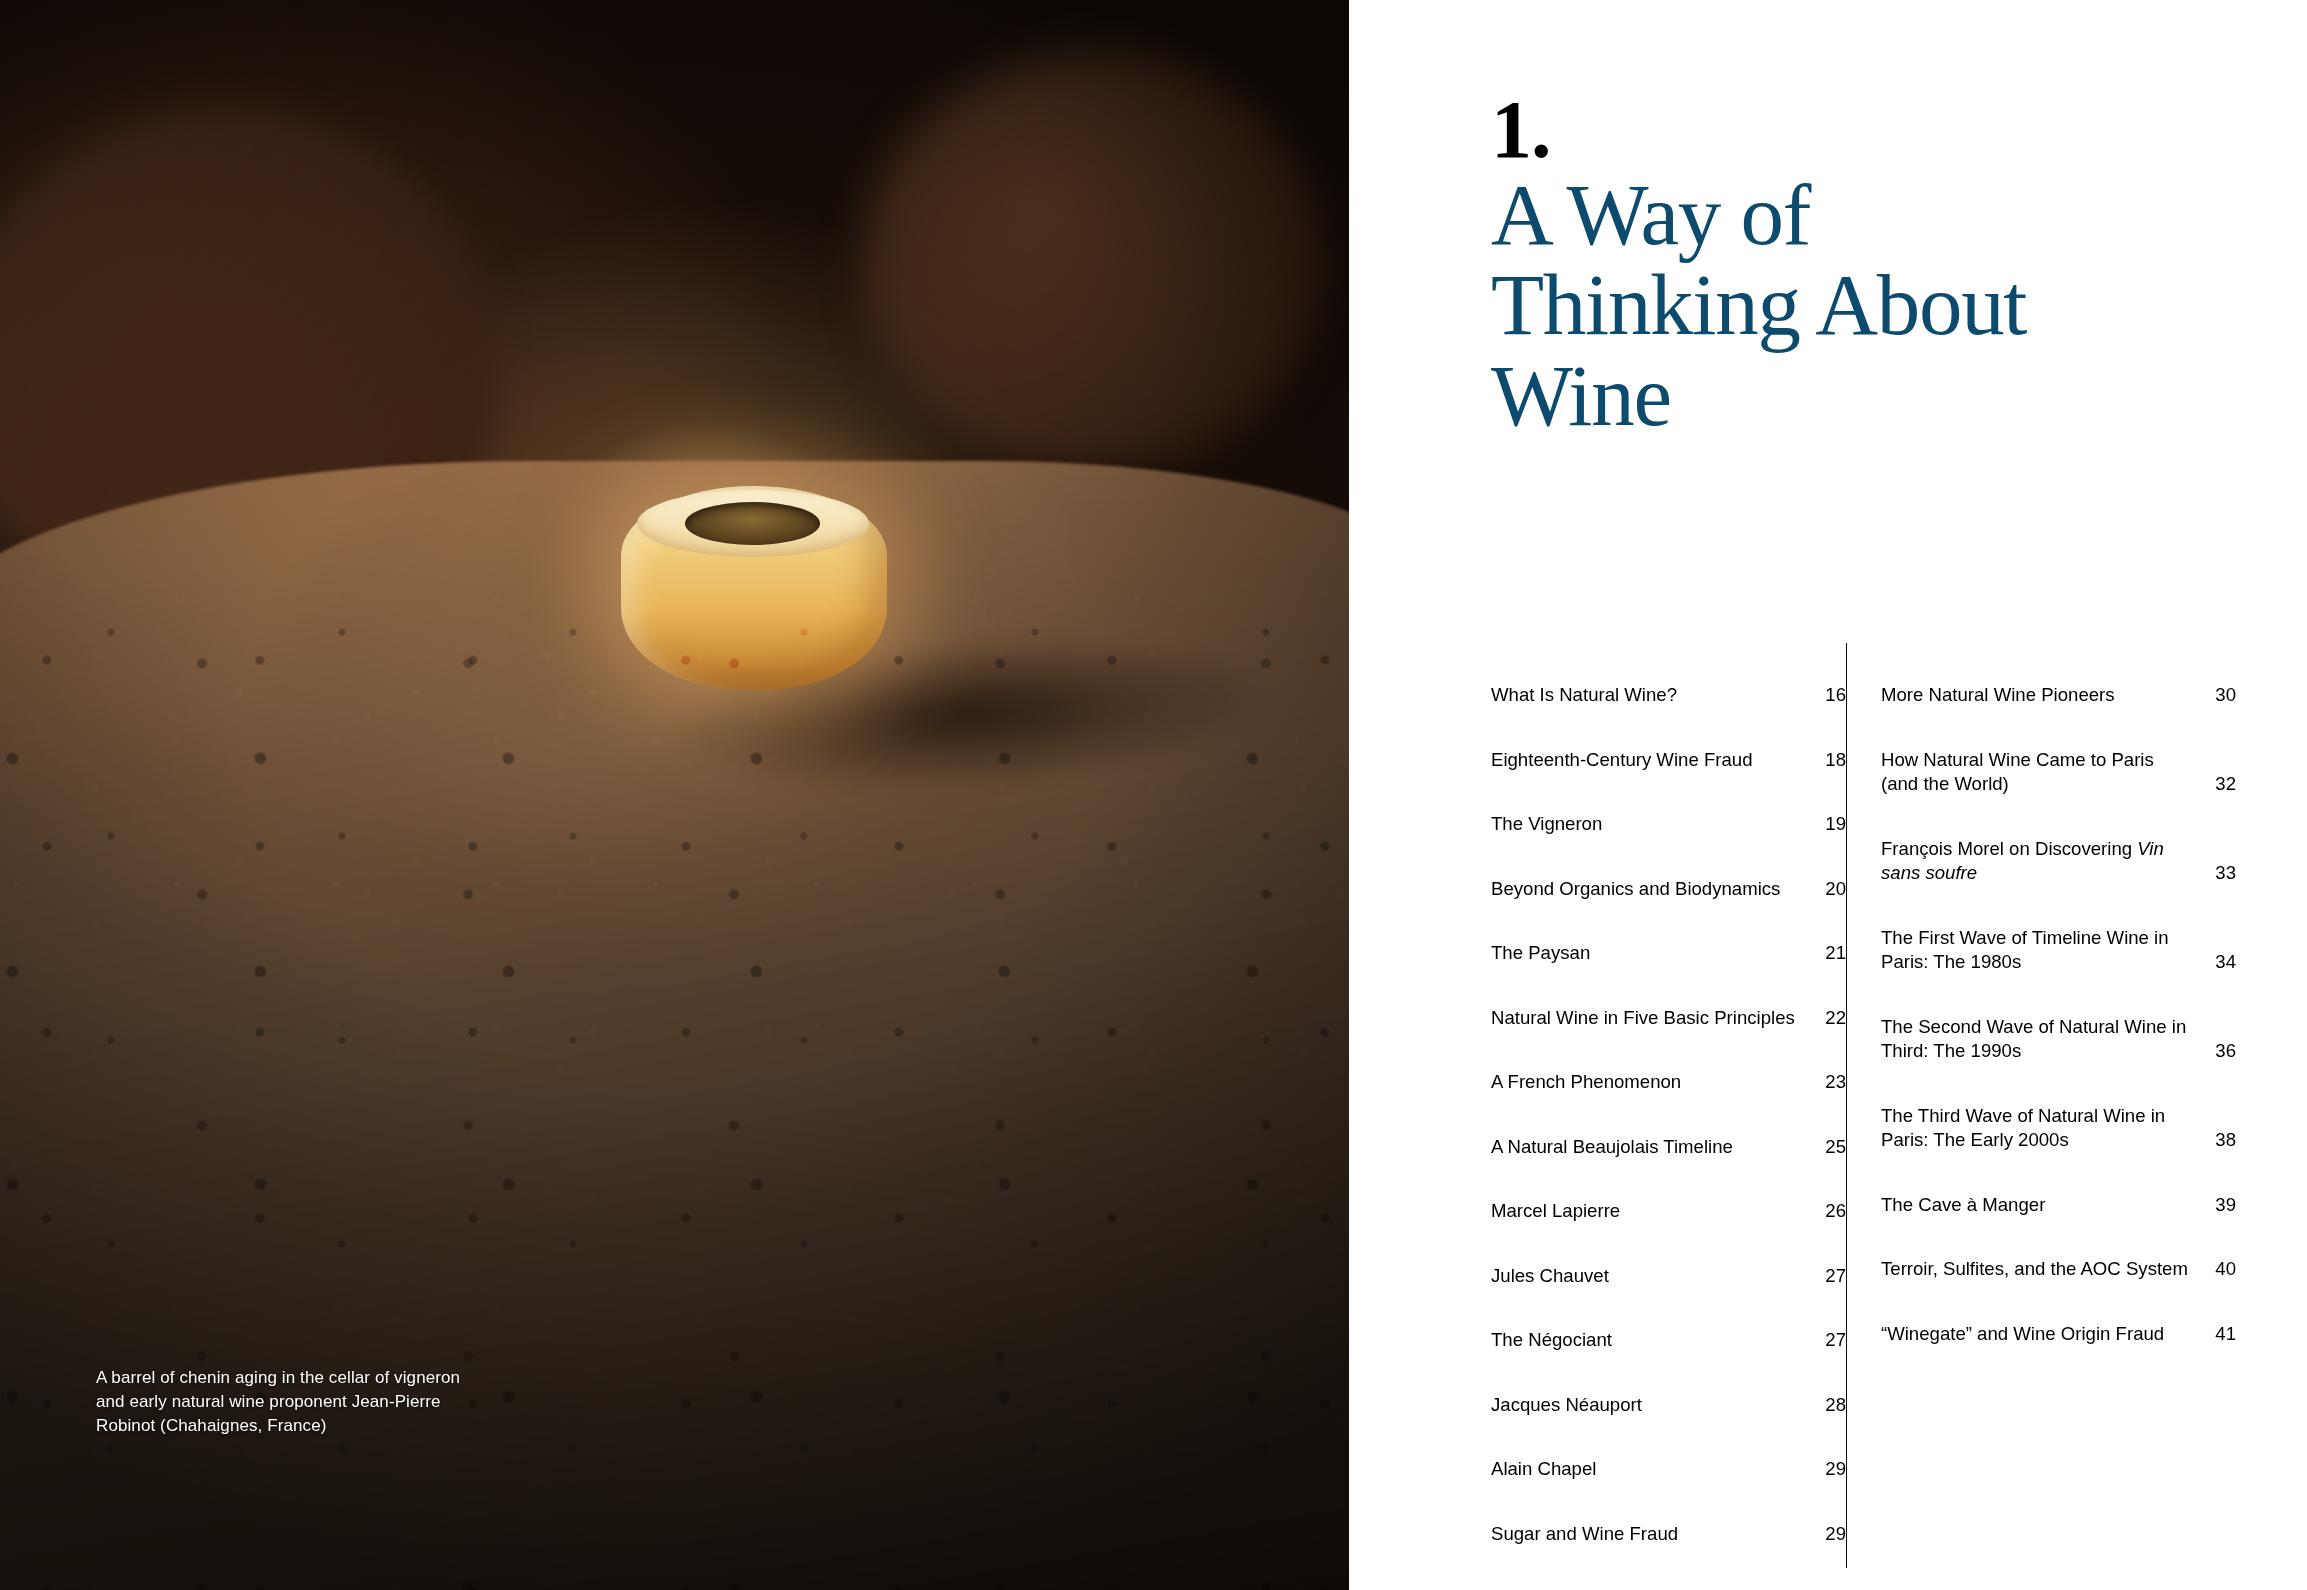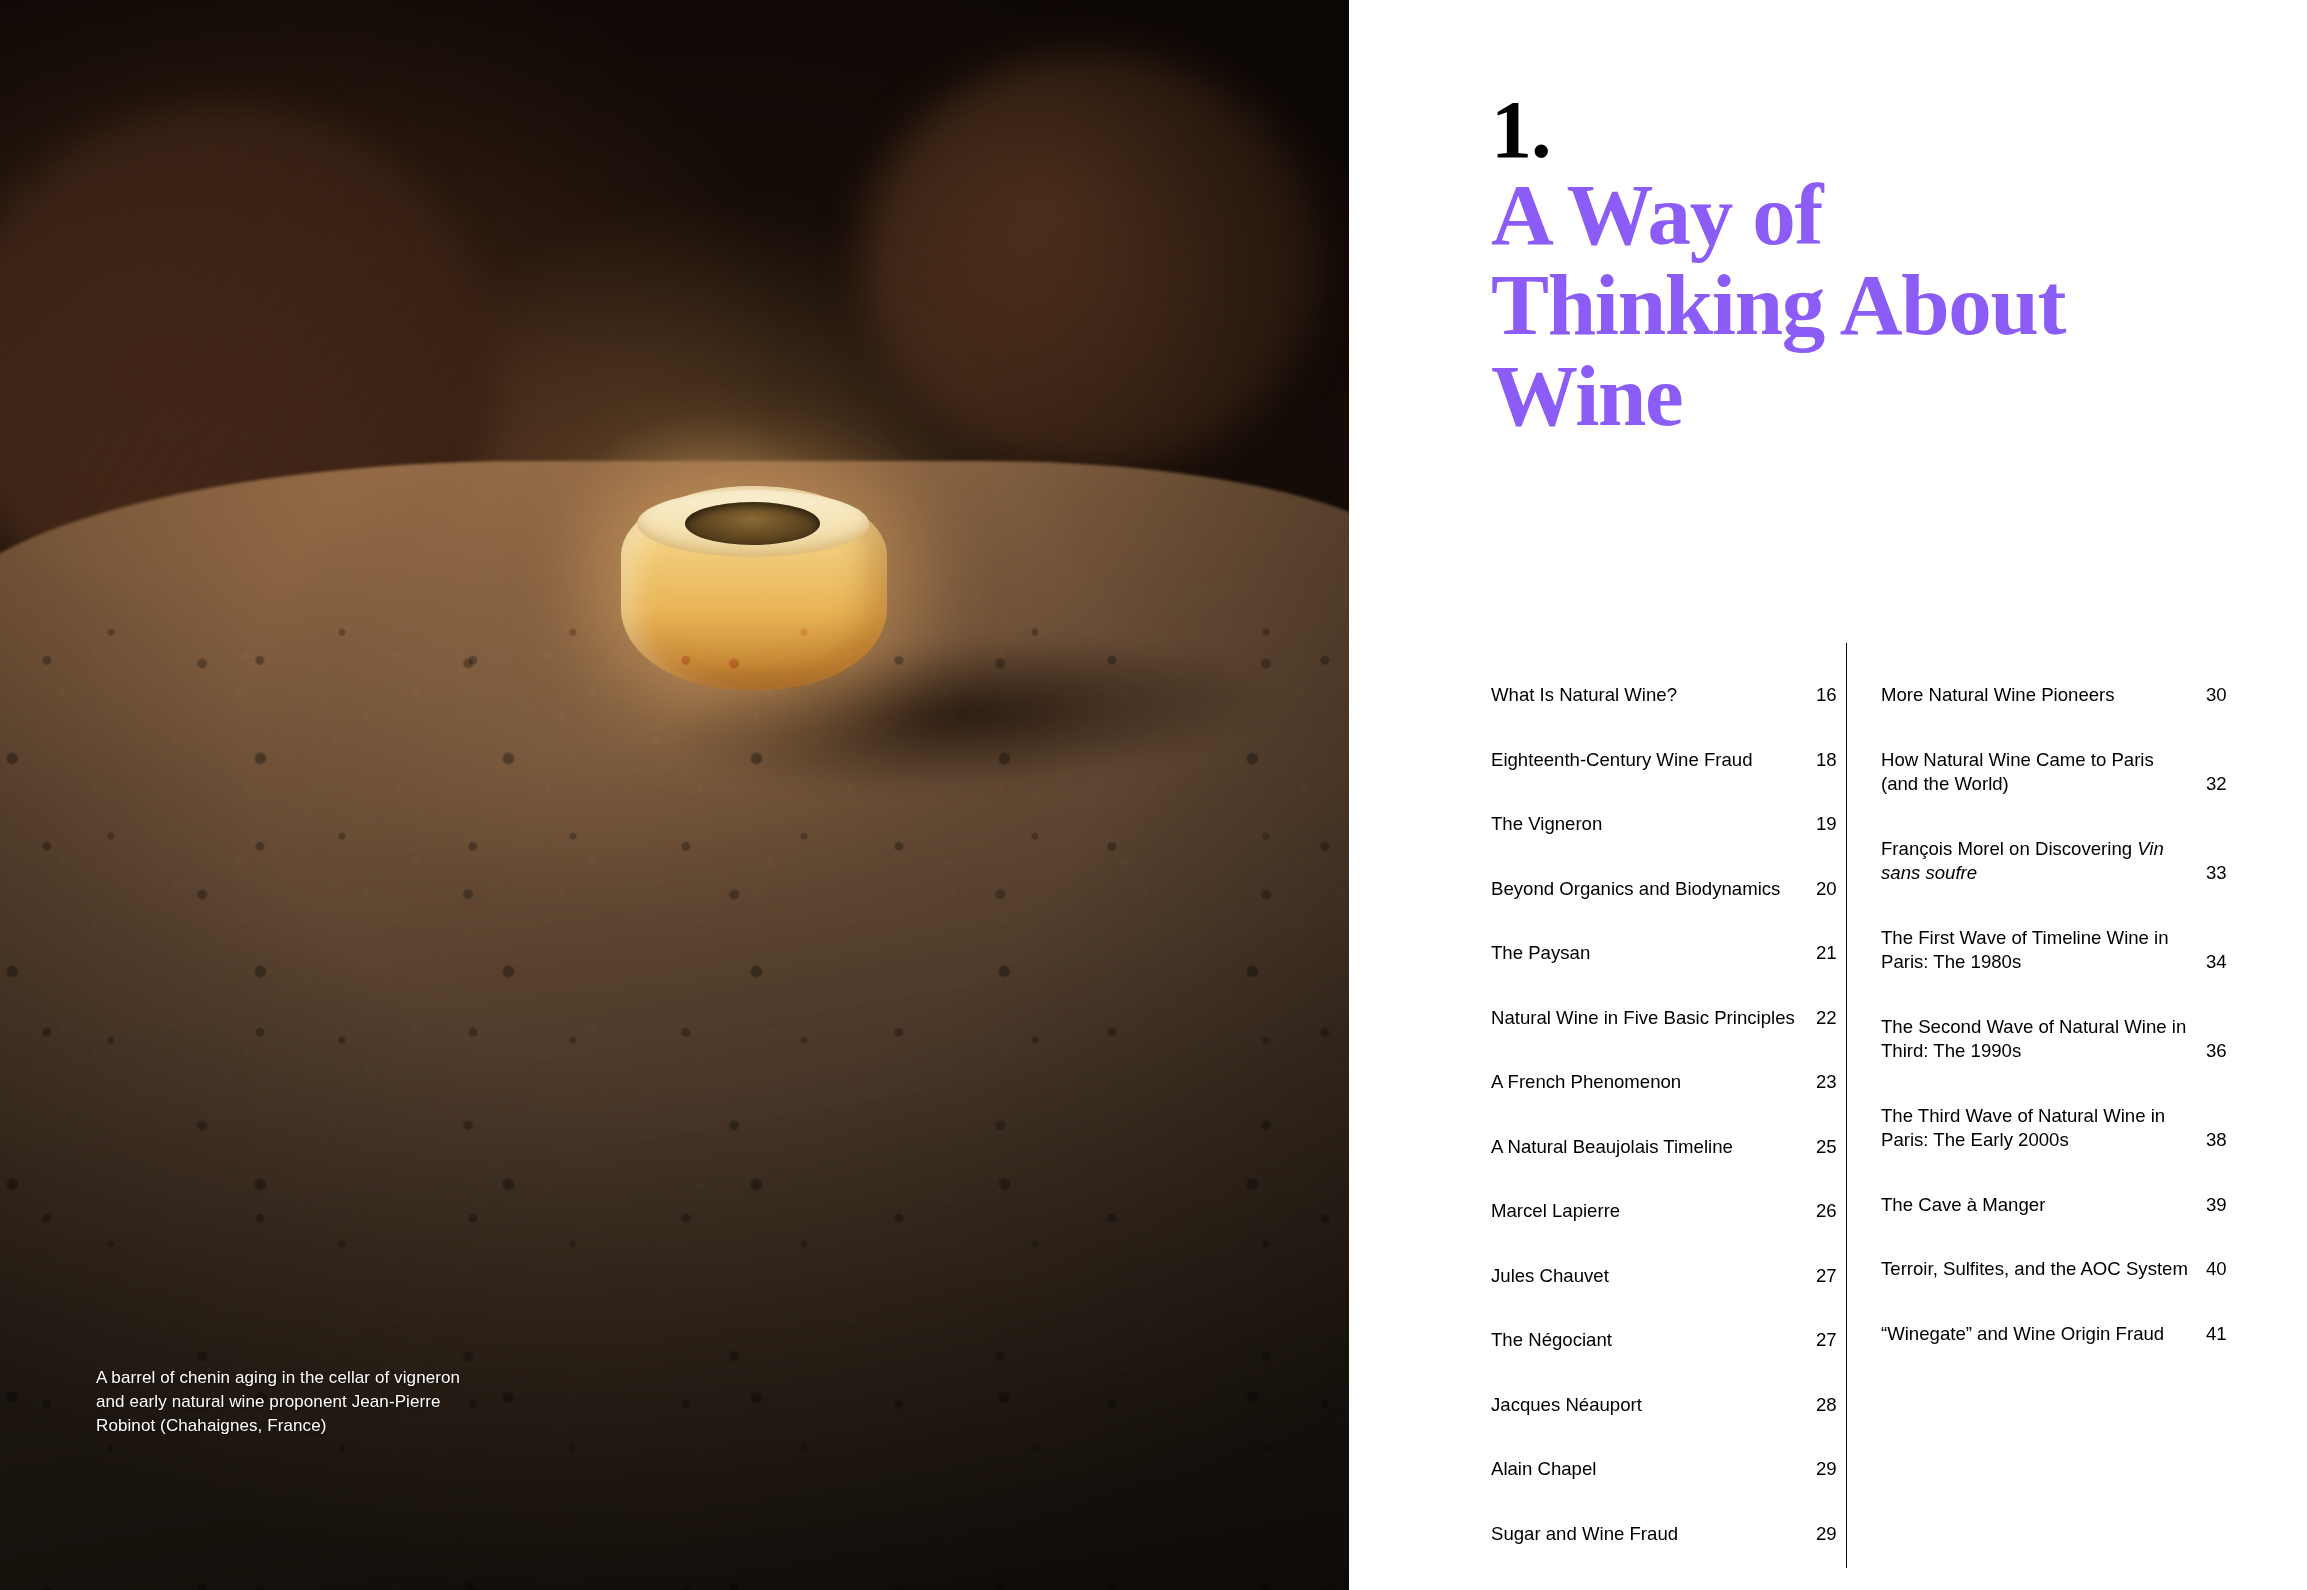--- a/index.html
+++ b/index.html
@@ -154,24 +154,24 @@
     line-height: 1;
     color: #000;
     letter-spacing: -0.9px;
   }
   .chapter-title {
     position: absolute;
     left: 142px;
     top: 170px;
     width: 621px;
     font-family: "Liberation Serif", serif;
-    font-weight: 700;
+    font-weight: 400;
     font-size: 87px;
     line-height: 1.04;
-    color: #8b5cf6;
+    color: #0c4a6e;
     letter-spacing: -1.3px;
   }
 
   .toc {
     position: absolute;
     left: 142px;
     top: 643px;
     width: 763px;
     display: flex;
     gap: 0;
@@ -194,21 +194,21 @@
     margin-top: 40px;
   }
   .toc-label {
     padding-right: 12.4px;
   }
   .toc-label i {
     font-style: italic;
   }
   .toc-page {
     flex: 0 0 auto;
-    text-align: left;
+    text-align: right;
     min-width: 30px;
   }
 </style>
 </head>
 <body>
 
 <div class="spread">
 
   <div class="page-left">
     <div class="photo"></div>

